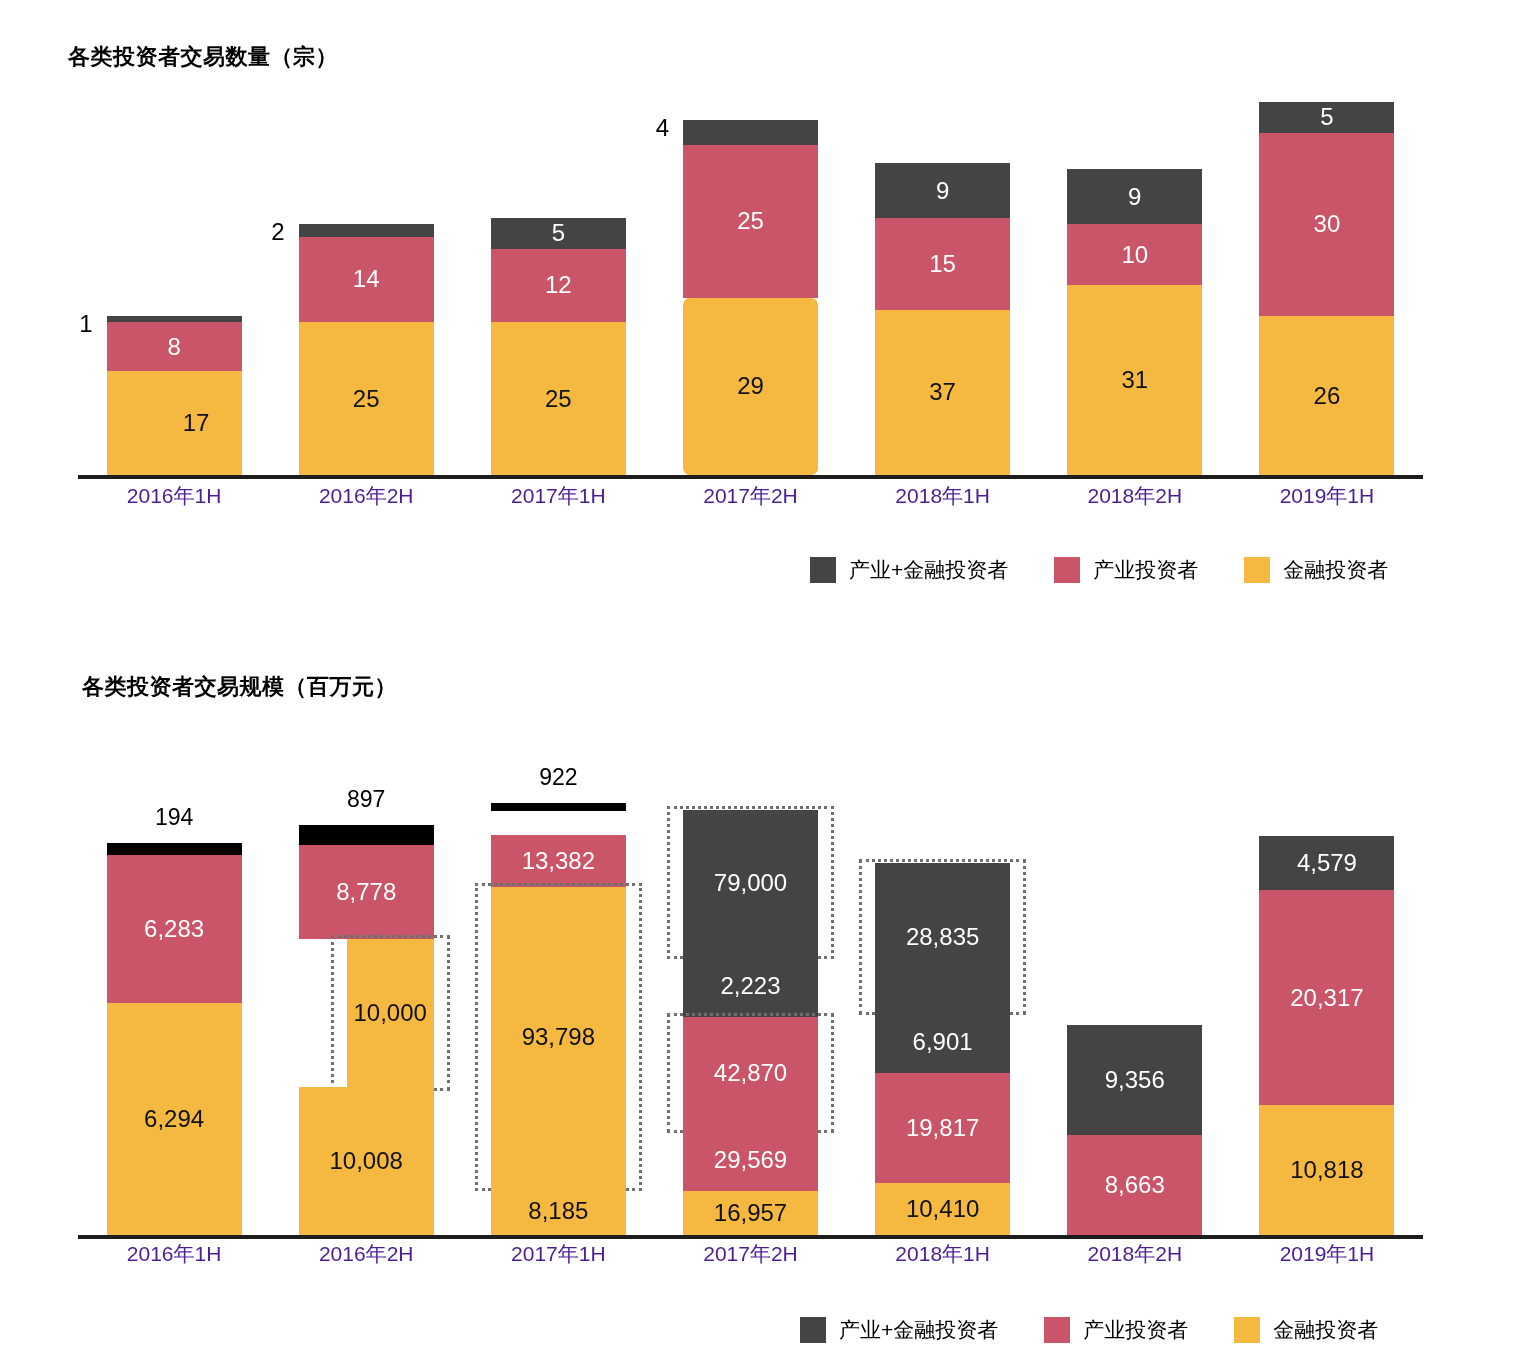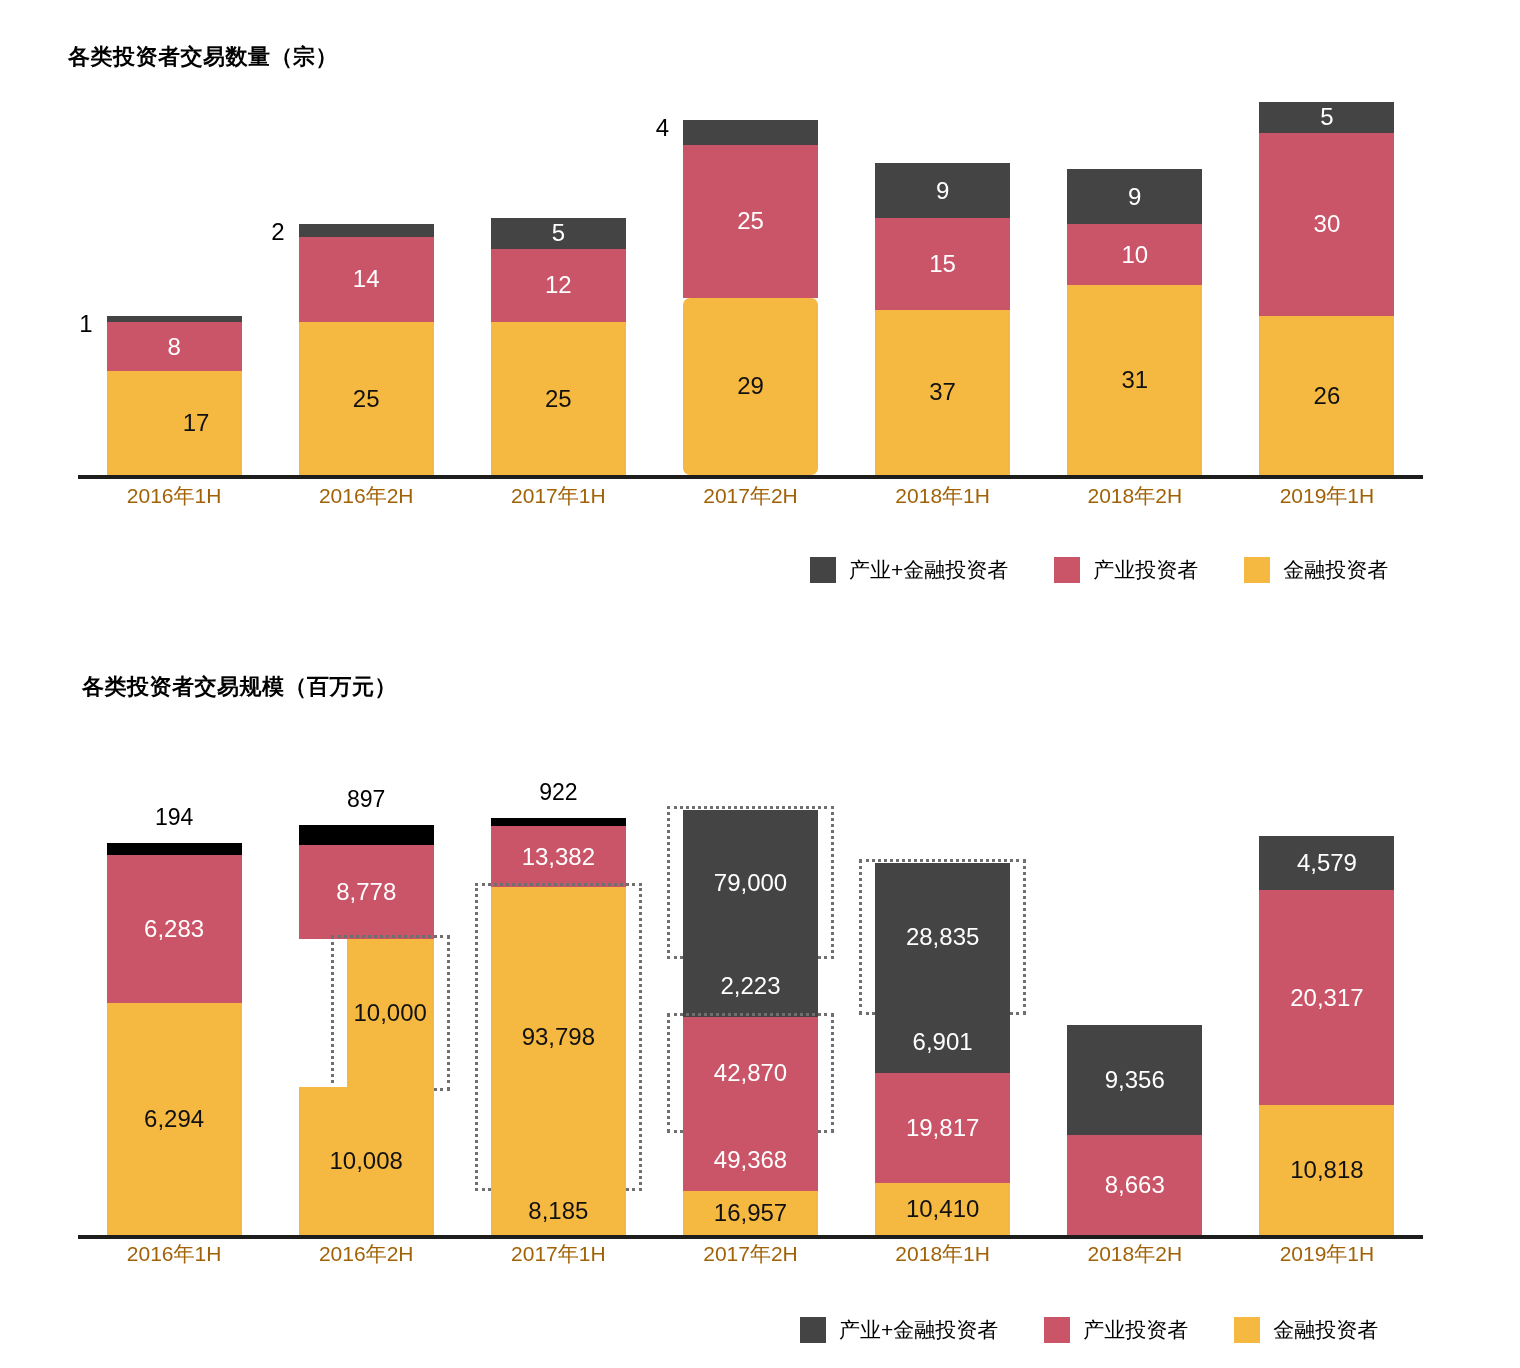--- a/index.html
+++ b/index.html
@@ -36,21 +36,21 @@
     height:0;border-top:4px solid #1d1d1d;
   }
   #axis-count{top:385px;}
   #axis-size{top:420px;}
 
   .cats{position:absolute;left:78px;width:1345px;display:flex;}
   #cats-count{top:482px;}
   #cats-size{top:1240px;}
   .cat{
     flex:1 1 0;text-align:center;
-    font-size:21px;color:#a16207;white-space:nowrap;
+    font-size:21px;color:#4c1d95;white-space:nowrap;
   }
 
   
   .bars{position:absolute;left:0;bottom:0;width:100%;height:100%;display:flex;}
   .bar-slot{
     flex:1 1 0;
     position:relative;
     height:100%;
     display:flex;
     flex-direction:column;
@@ -288,21 +288,21 @@
           </div>
           <div class="seg finance" style="height: 148px;">
             <span class="seg-label">10,008</span>
           </div>
         </div>
       </div>
       <div class="bar-slot">
         <div class="bar">
           <span class="total-label" style="bottom: calc(100% + 14px);">922</span>
           <div class="seg mixed solidblack" style="height: 8px; background: rgb(0, 0, 0);"></div>
-          <div class="seg industry" style="height: 61px;">
+          <div class="seg industry" style="height: 52px; margin-top: 24px;">
             <span class="seg-label">13,382</span>
           </div>
           <div class="seg finance" style="height: 300px;">
             <span class="seg-label">93,798</span>
             <div class="dotbox" style="inset: -4px -16px;"></div>
           </div>
           <div class="seg finance" style="height: 48px;">
             <span class="seg-label">8,185</span>
           </div>
         </div>
@@ -314,21 +314,21 @@
             <div class="dotbox" style="inset: -4px -16px;"></div>
           </div>
           <div class="seg mixed" style="height: 62px;">
             <span class="seg-label">2,223</span>
           </div>
           <div class="seg industry" style="height: 112px;">
             <span class="seg-label">42,870</span>
             <div class="dotbox" style="inset: -4px -16px;"></div>
           </div>
           <div class="seg industry" style="height: 62px;">
-            <span class="seg-label">49,368</span>
+            <span class="seg-label">29,569</span>
           </div>
           <div class="seg finance" style="height: 44px;">
             <span class="seg-label">16,957</span>
           </div>
         </div>
       </div>
       <div class="bar-slot">
         <div class="bar">
           <div class="seg mixed" style="height: 148px; margin-top: 12px;">
             <span class="seg-label">28,835</span>

